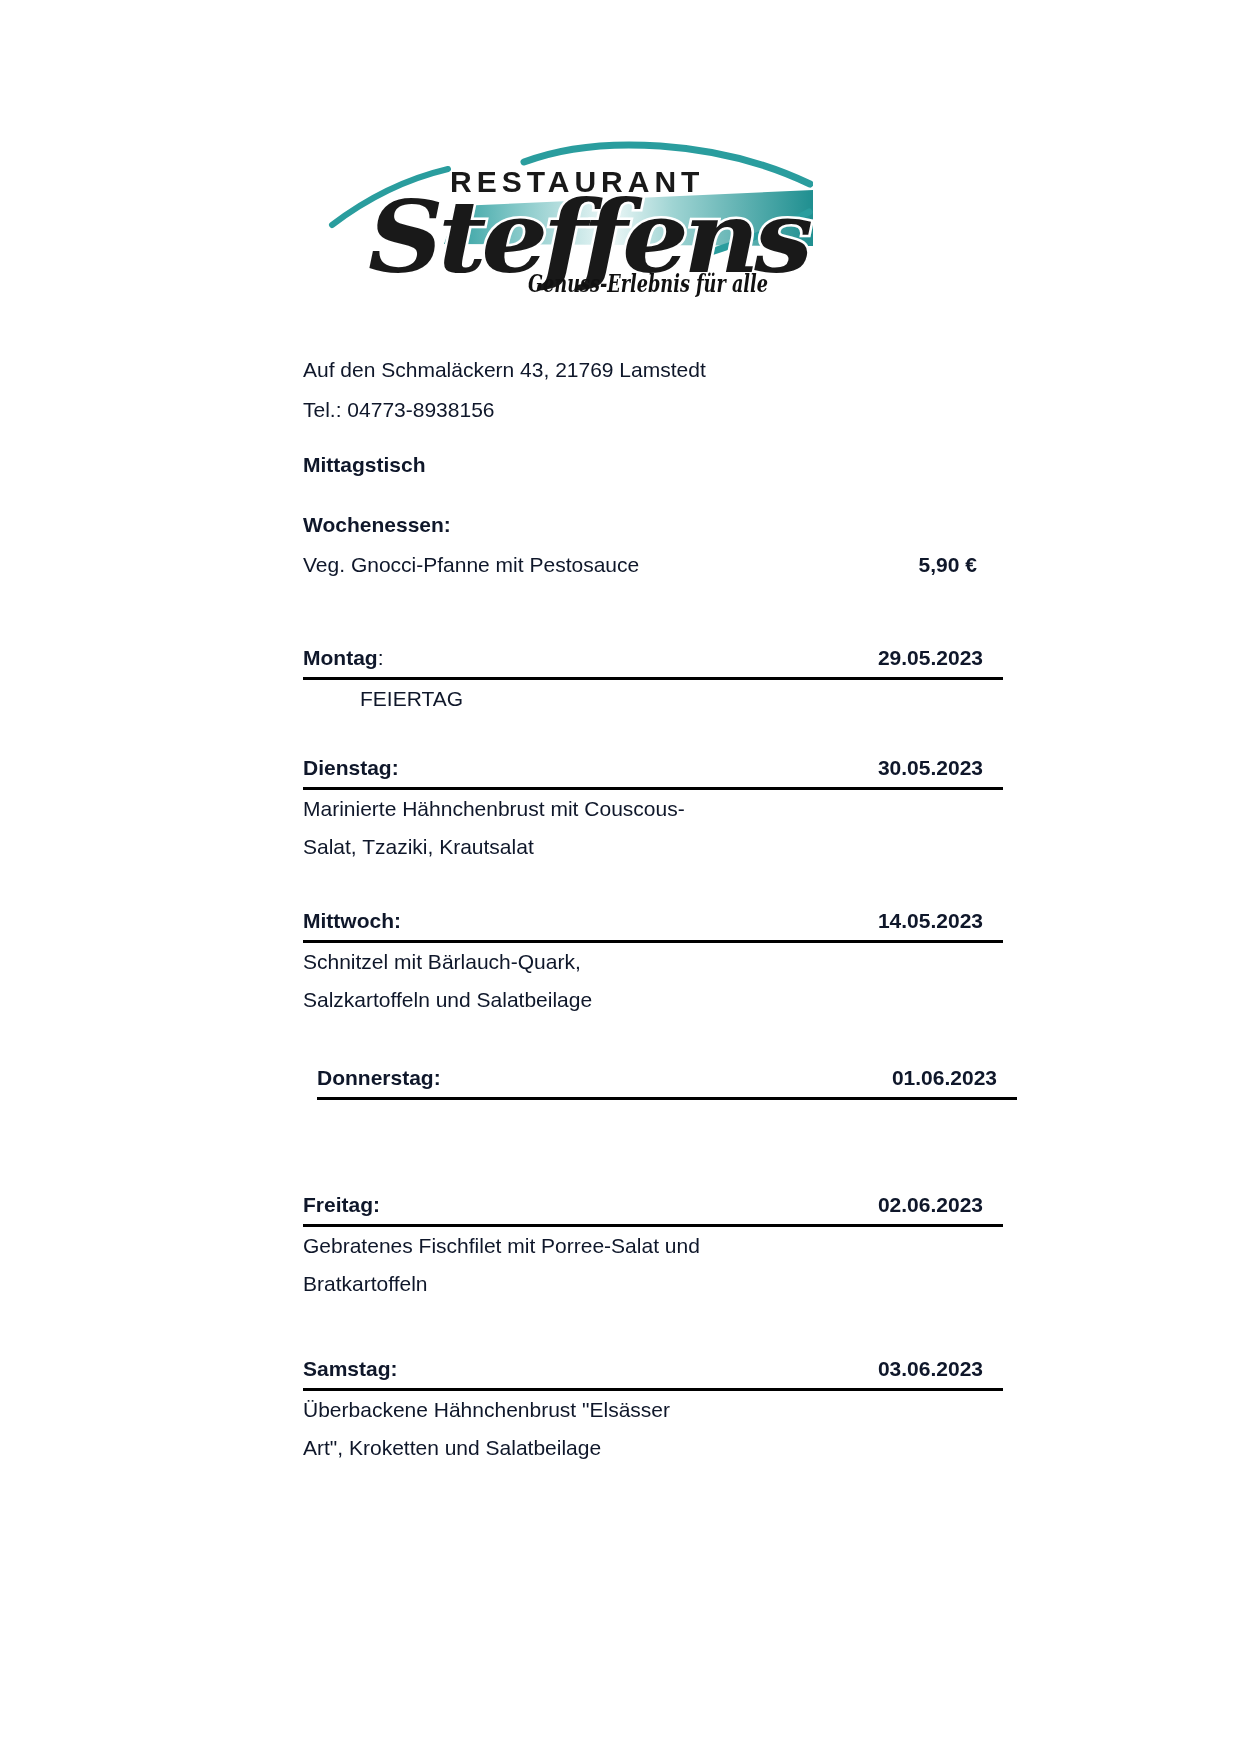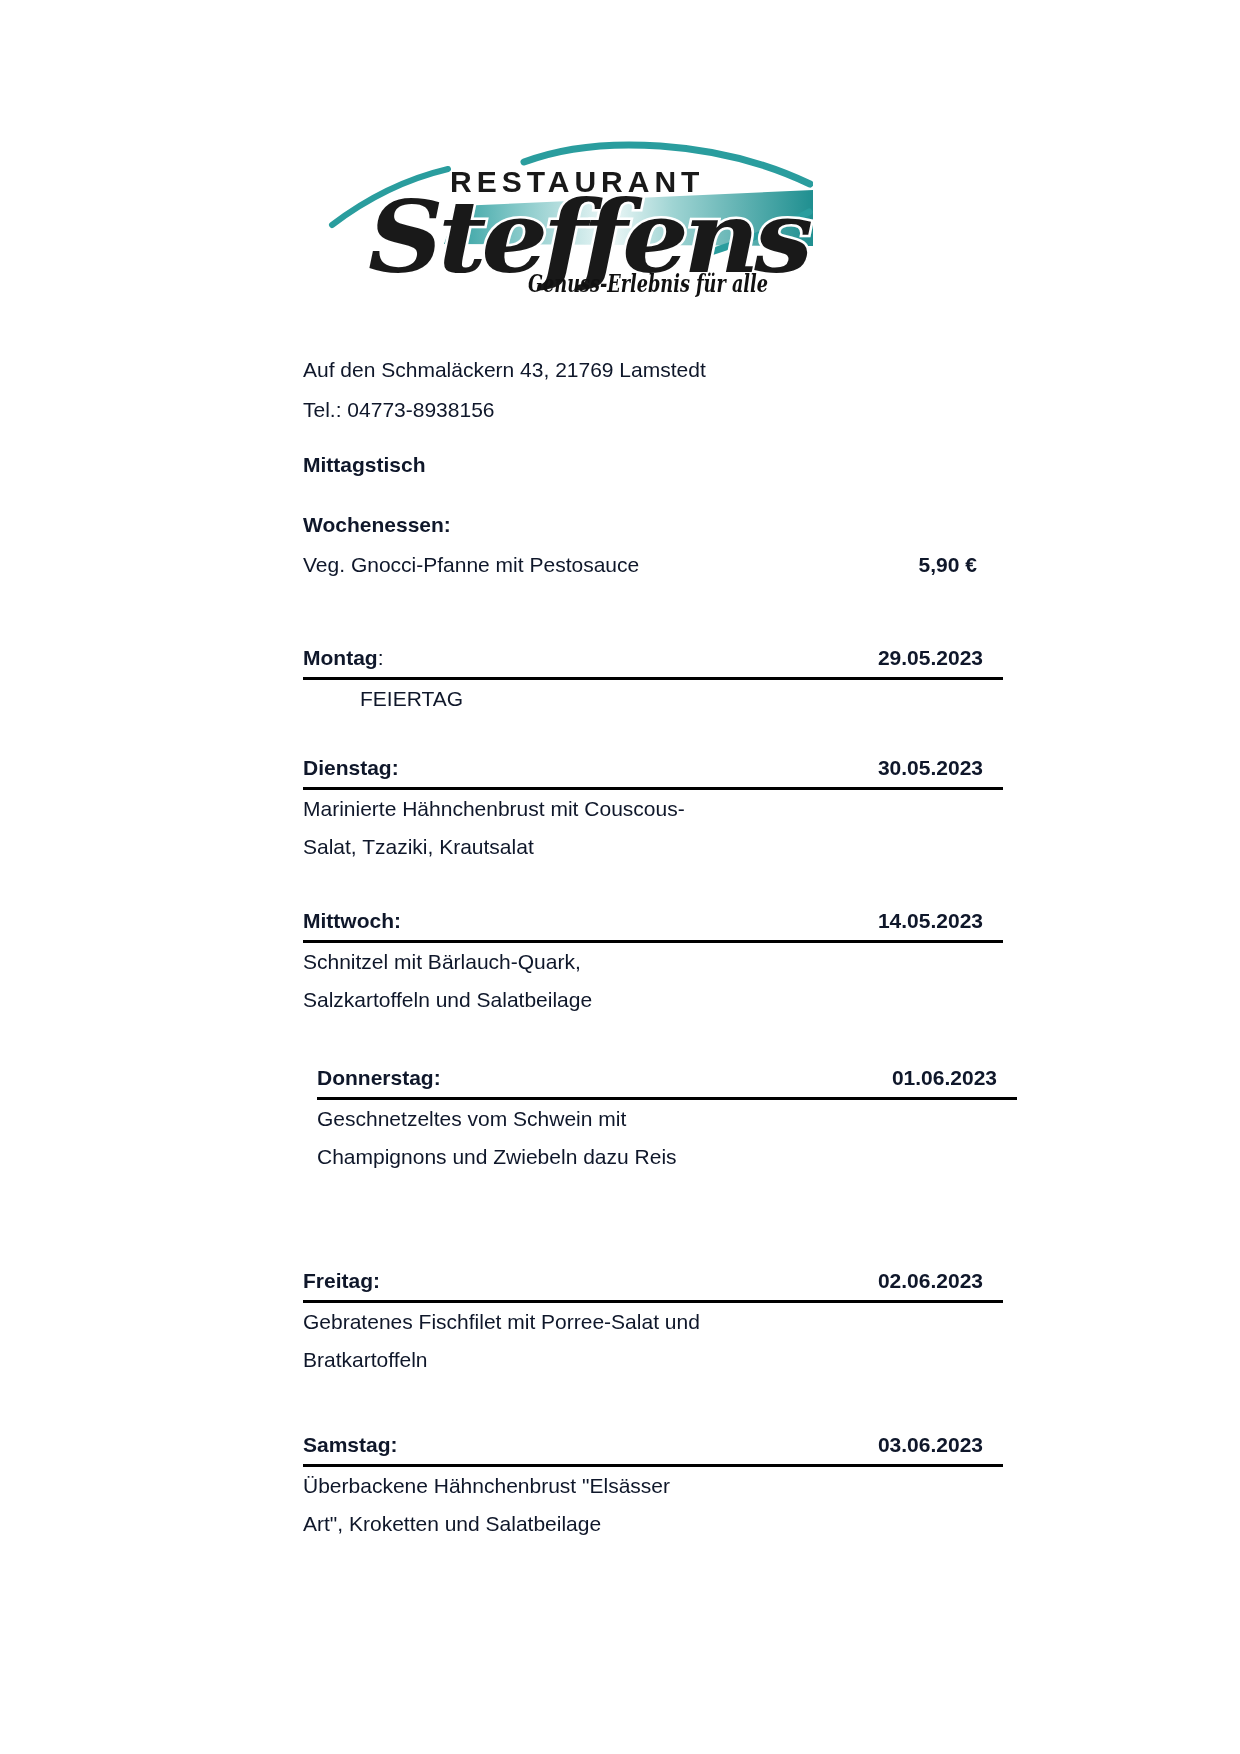--- a/index.html
+++ b/index.html
@@ -136,24 +136,20 @@
           </div>
   </section>
 
   <section class="day-section">
     <div class="day-head">
       <div class="day-label">
         <span class="day-bold">Donnerstag:</span><span class="day-colon"></span>
       </div>
       <div class="day-date">01.06.2023</div>
     </div>
-    <div class="dishes">
-            <div class="dish">Geschnetzeltes vom Schwein mit</div>
-            <div class="dish">Champignons und Zwiebeln dazu Reis</div>
-          </div>
   </section>
 
   <section class="day-section">
     <div class="day-head">
       <div class="day-label">
         <span class="day-bold">Freitag:</span><span class="day-colon"></span>
       </div>
       <div class="day-date">02.06.2023</div>
     </div>
     <div class="dishes">

